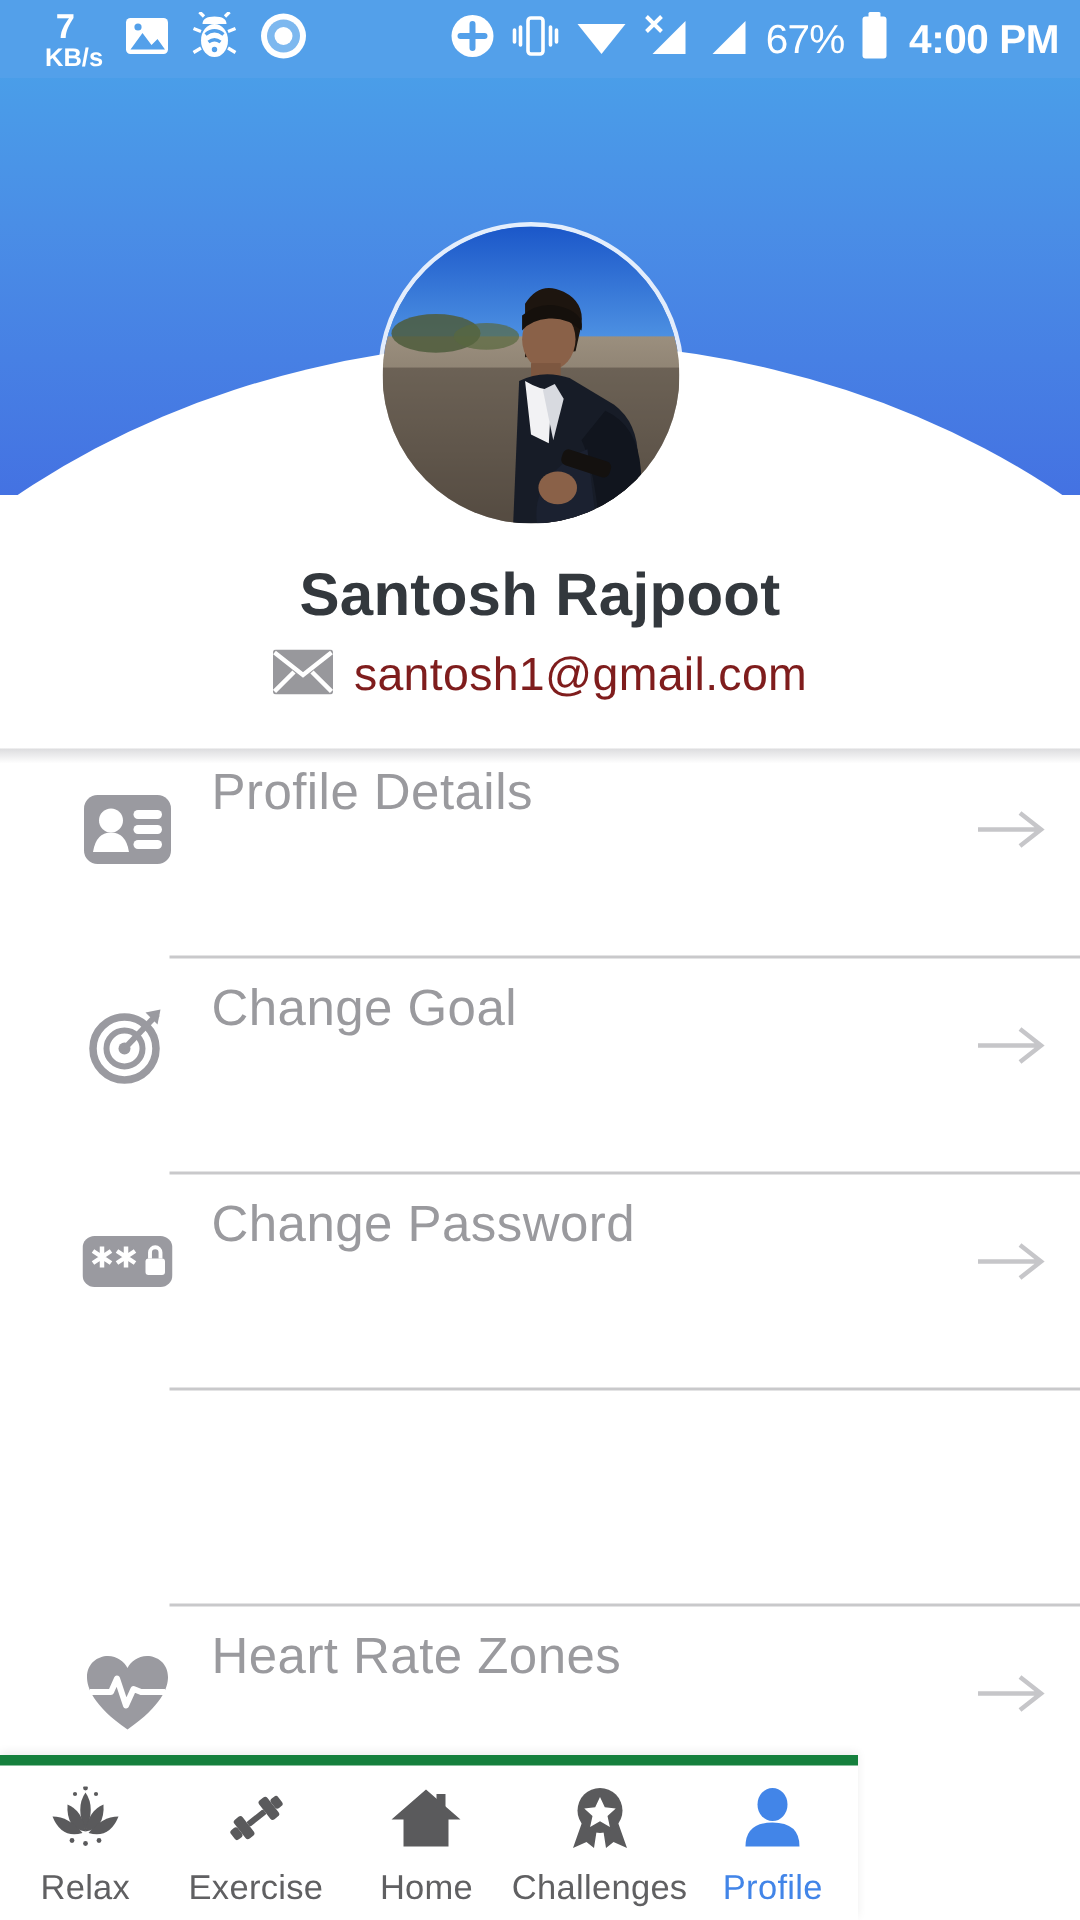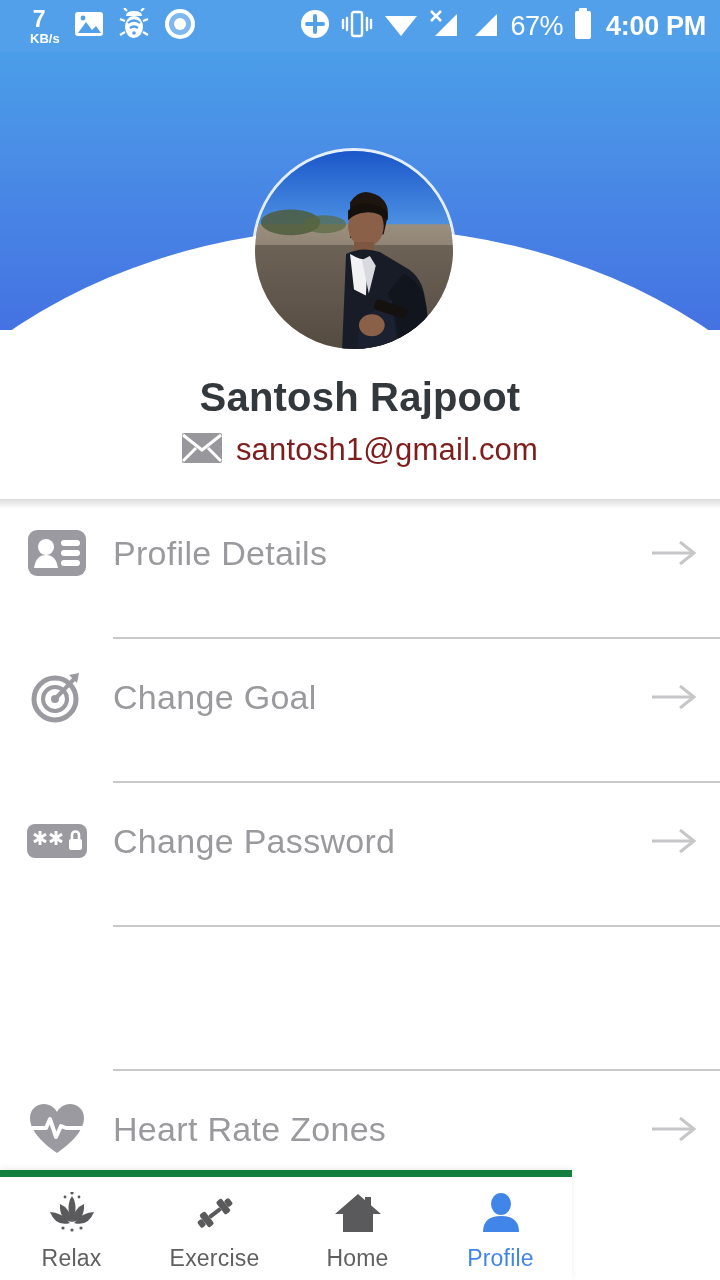--- a/index.html
+++ b/index.html
@@ -17,21 +17,21 @@
     background:#53a0ea;
     display:flex; align-items:center;
     padding:0 14px 0 18px;
     color:#ffffff;
     z-index:40;
   }
   .sb-left{ display:flex; align-items:center; gap:14px; }
   .sb-right{ display:flex; align-items:center; gap:11px; margin-left:auto; }
   .net-speed{ display:flex; flex-direction:column; align-items:center; line-height:1; }
   .net-speed .num{ font-size:23px; font-weight:bold; letter-spacing:-0.5px; }
-  .net-speed .unit{ font-size:13px; font-weight:bold; margin-top:1px;padding-left:12px; }
+  .net-speed .unit{ font-size:17px; font-weight:bold; margin-top:1px;padding-left:12px; }
   .sb-pct{ font-size:27px; font-weight:normal; letter-spacing:-0.5px; }
   .sb-time{ font-size:27px; font-weight:bold; letter-spacing:-0.3px; margin-left:3px; }
   .sb-ic{ display:block; }
 
   
   .header{
     position:absolute; top:0; left:0; width:720px; height:330px;
     background:linear-gradient(180deg,#4aa6ea 0%, #4a8ee6 45%, #4472e2 100%);
     overflow:hidden;
     z-index:10;
@@ -76,21 +76,21 @@
 
   
   .list{
     position:absolute; top:509px; left:0; width:720px; height:662px;
     background:#ffffff; overflow:hidden; z-index:15;
   }
   .row{
     position:relative; height:144px;
     display:flex; align-items:flex-start;
   }
-  .row-inner{ display:flex; align-items:center; width:100%; height:88px; }
+  .row-inner{ display:flex; width:100%; height:88px;margin-left:28px; }
   .row-icon{
     width:113px; min-width:113px; height:88px;
     display:flex; align-items:center; justify-content:center;
   }
   .row-label{
     flex:1; font-size:34px; color:#9a9a9e; letter-spacing:0.3px;
   }
   .row-arrow{ width:92px; display:flex; align-items:center; justify-content:center; }
   .row-sep{
     position:absolute; left:113px; right:0; bottom:14px;
@@ -373,20 +373,33 @@
   <div class="nav-item">
     <span>
       <svg width="48" height="42" viewBox="0 0 48 42">
         <path d="M24 2 L47 22 L39 22 L39 40 L9 40 L9 22 L1 22 Z" fill="#5a5a5c"></path>
         <rect x="31" y="5" width="6" height="9" fill="#5a5a5c"></rect>
       </svg>
     </span>
     <span class="nav-label">Home</span>
   </div>
 
+  <div class="nav-item">
+    <span>
+      <svg width="48" height="42" viewBox="0 0 48 42">
+        <g fill="#5a5a5c">
+          <path d="M12 24 L6 41 L15 37 L20 41 L22 28 Z"></path>
+          <path d="M36 24 L42 41 L33 37 L28 41 L26 28 Z"></path>
+          <circle cx="24" cy="16" r="15"></circle>
+        </g>
+        <path d="M24 7 L27.2 13.8 L34.5 14.6 L29 19.6 L30.6 27 L24 23.2 L17.4 27 L19 19.6 L13.5 14.6 L20.8 13.8 Z" fill="#ffffff"></path>
+      </svg>
+    </span>
+    <span class="nav-label">Challenges</span>
+  </div>
 
   <div class="nav-item active">
     <span>
       <svg width="48" height="42" viewBox="0 0 48 42">
         <ellipse cx="24" cy="12" rx="10" ry="11" fill="#4285e8"></ellipse>
         <path d="M6 40 q0 -16 18 -16 q18 0 18 16 Z" fill="#4285e8"></path>
       </svg>
     </span>
     <span class="nav-label">Profile</span>
   </div>

